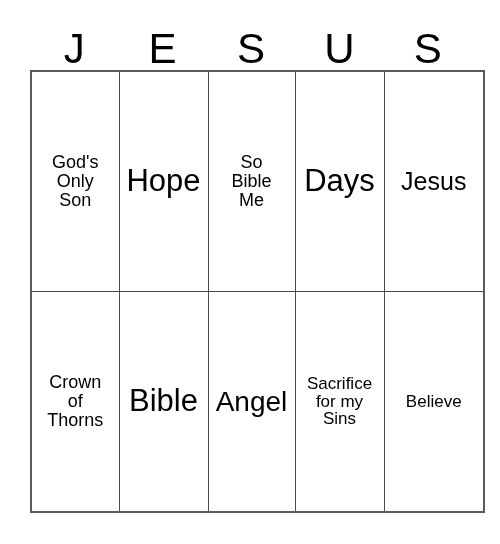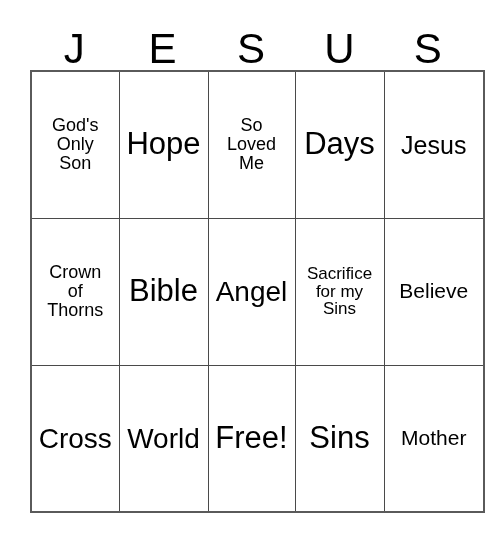--- a/index.html
+++ b/index.html
@@ -82,21 +82,21 @@
     display: block;
     line-height: 1.05;
     white-space: pre-line;
     color: #000000;
   }
 
   
   .fs-xl   { font-size: 31px; }
   .fs-lg   { font-size: 28px; }
   .fs-md   { font-size: 25px; }
-  .fs-sm   { font-size: 21px; }
+  .fs-sm   { font-size: 17px; }
   .fs-xs   { font-size: 18px; }
   .fs-xxs  { font-size: 17px; }
   .nudge-up  { position: relative; top: -9px; }
   .nudge-up-sm { position: relative; top: -5px; }
 </style>
 </head>
 <body>
 
 <div id="card">
 
@@ -114,21 +114,21 @@
         <td class="col-1">
             <span class="cell-text fs-xs">God's
 Only
 Son</span>
           </td>
         <td class="col-2">
             <span class="cell-text fs-xl">Hope</span>
           </td>
         <td class="col-3">
             <span class="cell-text fs-xs">So
-Loved
+Bible
 Me</span>
           </td>
         <td class="col-4">
             <span class="cell-text fs-xl">Days</span>
           </td>
         <td class="col-5">
             <span class="cell-text fs-md">Jesus</span>
           </td>
       </tr>
       <tr>
@@ -145,33 +145,16 @@
           </td>
         <td class="col-4">
             <span class="cell-text fs-xxs">Sacrifice
 for my
 Sins</span>
           </td>
         <td class="col-5">
             <span class="cell-text fs-sm">Believe</span>
           </td>
       </tr>
-      <tr>
-        <td class="col-1">
-            <span class="cell-text fs-lg">Cross</span>
-          </td>
-        <td class="col-2">
-            <span class="cell-text fs-lg">World</span>
-          </td>
-        <td class="col-3">
-            <span class="cell-text fs-xl">Free!</span>
-          </td>
-        <td class="col-4">
-            <span class="cell-text fs-xl">Sins</span>
-          </td>
-        <td class="col-5">
-            <span class="cell-text fs-sm">Mother</span>
-          </td>
-      </tr>
     </tbody>
   </table>
 
 </div>
 
 </body></html>

